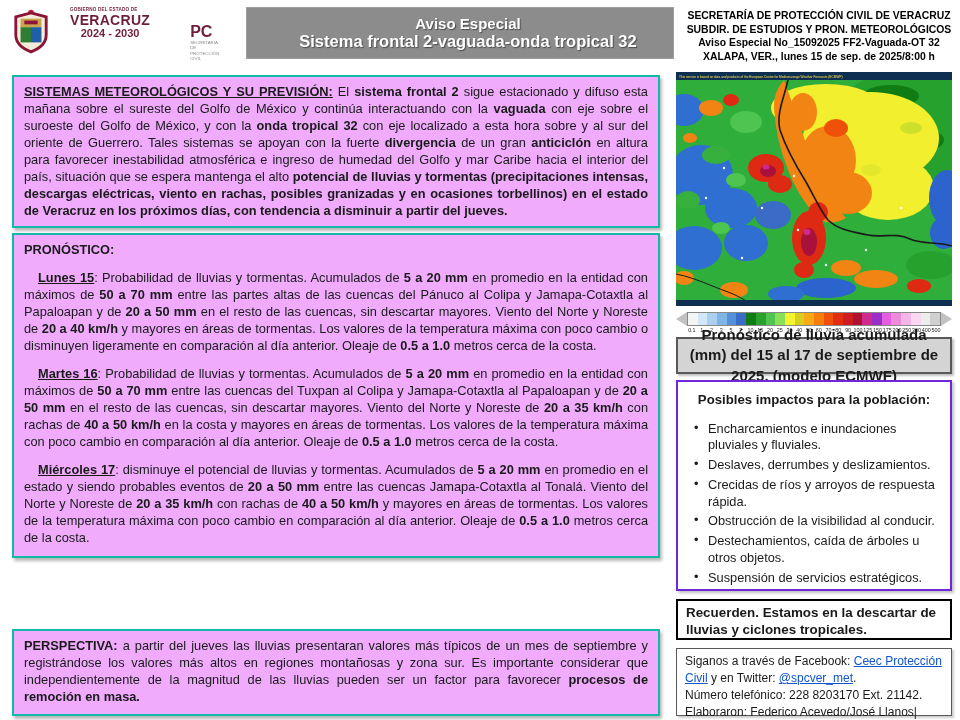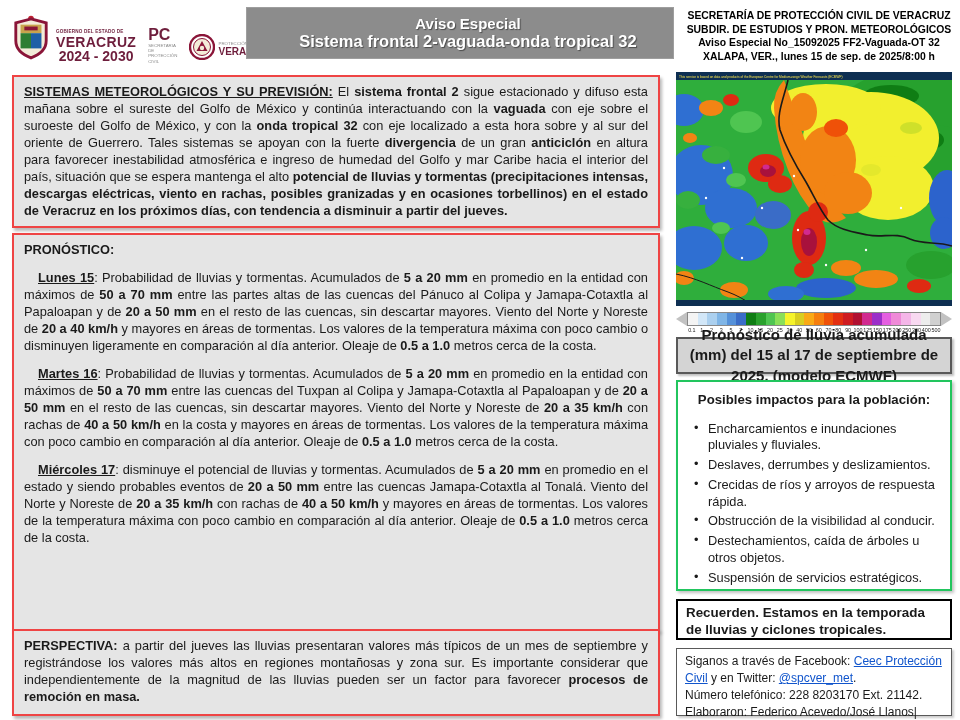--- a/index.html
+++ b/index.html
@@ -6,48 +6,48 @@
   html,body { width: 960px; height: 720px; background:#fff; overflow:hidden;
     font-family:"Liberation Sans", sans-serif; color:#1a1a1a; }
   #page { position:relative; width:960px; height:720px; background:#fff; }
 
   .b { font-weight:bold; }
   .u { text-decoration:underline; }
   .lnk { color:#1155cc; text-decoration:underline; cursor:pointer; }
 
   
   #logos { position:absolute; left:12px; top:8px; width:228px; height:56px;
-    display:flex; align-items:flex-end; gap:6px; }
+    display:flex; align-items:flex-start; gap:20px; }
   .logo-sep { width:1px; height:36px; background:#c9c9c9; }
   .gov-text { line-height:1.05; }
   .gov-top { font-size:4.6px; color:#6e1e3c; font-weight:bold; letter-spacing:.2px; }
   .gov-name { font-size:14px; color:#6e1e3c; font-weight:bold; letter-spacing:.3px; }
-  .gov-years { font-size:14px; color:#6e1e3c; font-weight:bold; text-align:center; }
+  .gov-years { font-size:11px; color:#6e1e3c; font-weight:bold; text-align:center; }
   .pc-abbr { font-size:16px; color:#6e1e3c; font-weight:bold; line-height:1;margin-top:16px; }
   .pc-sub { font-size:4.4px; color:#8a8a8a; line-height:1.2; }
   .seal-wrap { display:flex; align-items:center; gap:3px; }
   .seal-text .s1 { font-size:4.4px; color:#8a8a8a; }
   .seal-text .s2 { font-size:10px; color:#6e1e3c; font-weight:bold; }
 
   #title-box { position:absolute; left:246px; top:7px; width:428px; height:52px;
     background:#8c8c8c; border:1px solid #9e9e9e; color:#fff; text-align:center;
     display:flex; flex-direction:column; justify-content:center;
     text-shadow:1px 1px 1px rgba(60,60,60,.8);padding-left:16px; }
   #title-box .t1 { font-size:15px; font-weight:bold; }
   #title-box .t2 { font-size:16.5px; font-weight:bold; }
 
   #hdr-right { position:absolute; left:684px; top:9px; width:270px; height:56px;
     font-size:10.4px; font-weight:bold; text-align:center; line-height:1.32; color:#000; }
 
   
-  .txtbox { position:absolute; border:2px solid #ef4444; background:#e5e5e5;
+  .txtbox { position:absolute; border:2px solid #14b8a6; background:#f0abfc;
     box-shadow:2px 3px 3px rgba(0,0,0,.28); padding:6px 10px; overflow:hidden;
     font-size:12.8px; line-height:1.33; text-align:justify; }
   #box-sistemas { left:12px; top:75px; width:648px; height:153px; }
-  #box-pronostico { left:12px; top:233px; width:648px; height:398px; }
+  #box-pronostico { left:12px; top:233px; width:648px; height:325px; }
   #box-perspectiva { left:12px; top:629px; width:648px; height:87px; }
   #box-pronostico .day { text-indent:14px; margin-top:11px; }
   #box-pronostico .hdr { font-weight:bold; }
 
   
   #map-block { position:absolute; left:676px; top:72px; width:276px; height:262px; }
   #scale-bar { display:flex; align-items:stretch; height:14px; margin-top:2px; }
   .arrow-l { width:0; height:0; border-top:7px solid transparent; border-bottom:7px solid transparent;
     border-right:11px solid #c2c2c2; }
   .arrow-r { width:0; height:0; border-top:7px solid transparent; border-bottom:7px solid transparent;
@@ -56,21 +56,21 @@
   .sc-cell { flex:1; }
   #scale-labels { display:flex; margin:1px 11px 0 11px; }
   .sc-lab { flex:1; font-size:5.4px; text-align:center; color:#222; }
 
   #map-caption { position:absolute; left:676px; top:337px; width:276px; height:37px;
     background:#d4d4d4; border:2px solid #595959; box-shadow:2px 2px 2px rgba(0,0,0,.25);
     font-size:15px; font-weight:bold; text-align:center; line-height:1.35;
     display:flex; align-items:center; justify-content:center; padding:2px 8px; }
 
   #box-impactos { position:absolute; left:676px; top:380px; width:276px; height:211px;
-    border:2px solid #22c55e; background:#fff; box-shadow:2px 2px 3px rgba(0,0,0,.25);
+    border:2px solid #6d28d9; background:#fff; box-shadow:2px 2px 3px rgba(0,0,0,.25);
     padding:8px 10px; }
   #box-impactos h3 { font-size:13.2px; text-align:center; margin:2px 0 14px 0; }
   #box-impactos ul { list-style:none; padding-left:4px; }
   #box-impactos li { font-size:12.8px; line-height:1.28; margin-bottom:3.5px;
     padding-left:16px; position:relative; }
   #box-impactos li::before { content:"•"; position:absolute; left:2px; top:-1px; }
 
   #box-reminder { position:absolute; left:676px; top:599px; width:276px; height:41px;
     border:2px solid #000; background:#fff; font-size:13.4px; font-weight:bold;
     line-height:1.3; padding:3px 8px; }
@@ -304,21 +304,21 @@
         <li>Encharcamientos e inundaciones pluviales y fluviales.</li>
         <li>Deslaves, derrumbes y deslizamientos.</li>
         <li>Crecidas de ríos y arroyos de respuesta rápida.</li>
         <li>Obstrucción de la visibilidad al conducir.</li>
         <li>Destechamientos, caída de árboles u otros objetos.</li>
         <li>Suspensión de servicios estratégicos.</li>
       </ul>
   </div>
 
   <div id="box-reminder">
-    <span>Recuerden. Estamos en la temporada de lluvias y ciclones tropicales.</span>
+    <span>Recuerden. Estamos en la descartar de lluvias y ciclones tropicales.</span>
   </div>
 
   <div id="box-social">
     <p><span>Siganos a través de Facebook: </span><span class="lnk">Ceec Protección Civil</span><span> y en Twitter: </span><span class="lnk">@spcver_met</span><span>.</span></p>
     <p>Número telefónico:  228 8203170 Ext. 21142.</p>
     <p>Elaboraron: Federico Acevedo/José Llanos|</p>
   </div>
 
 </div>
 

